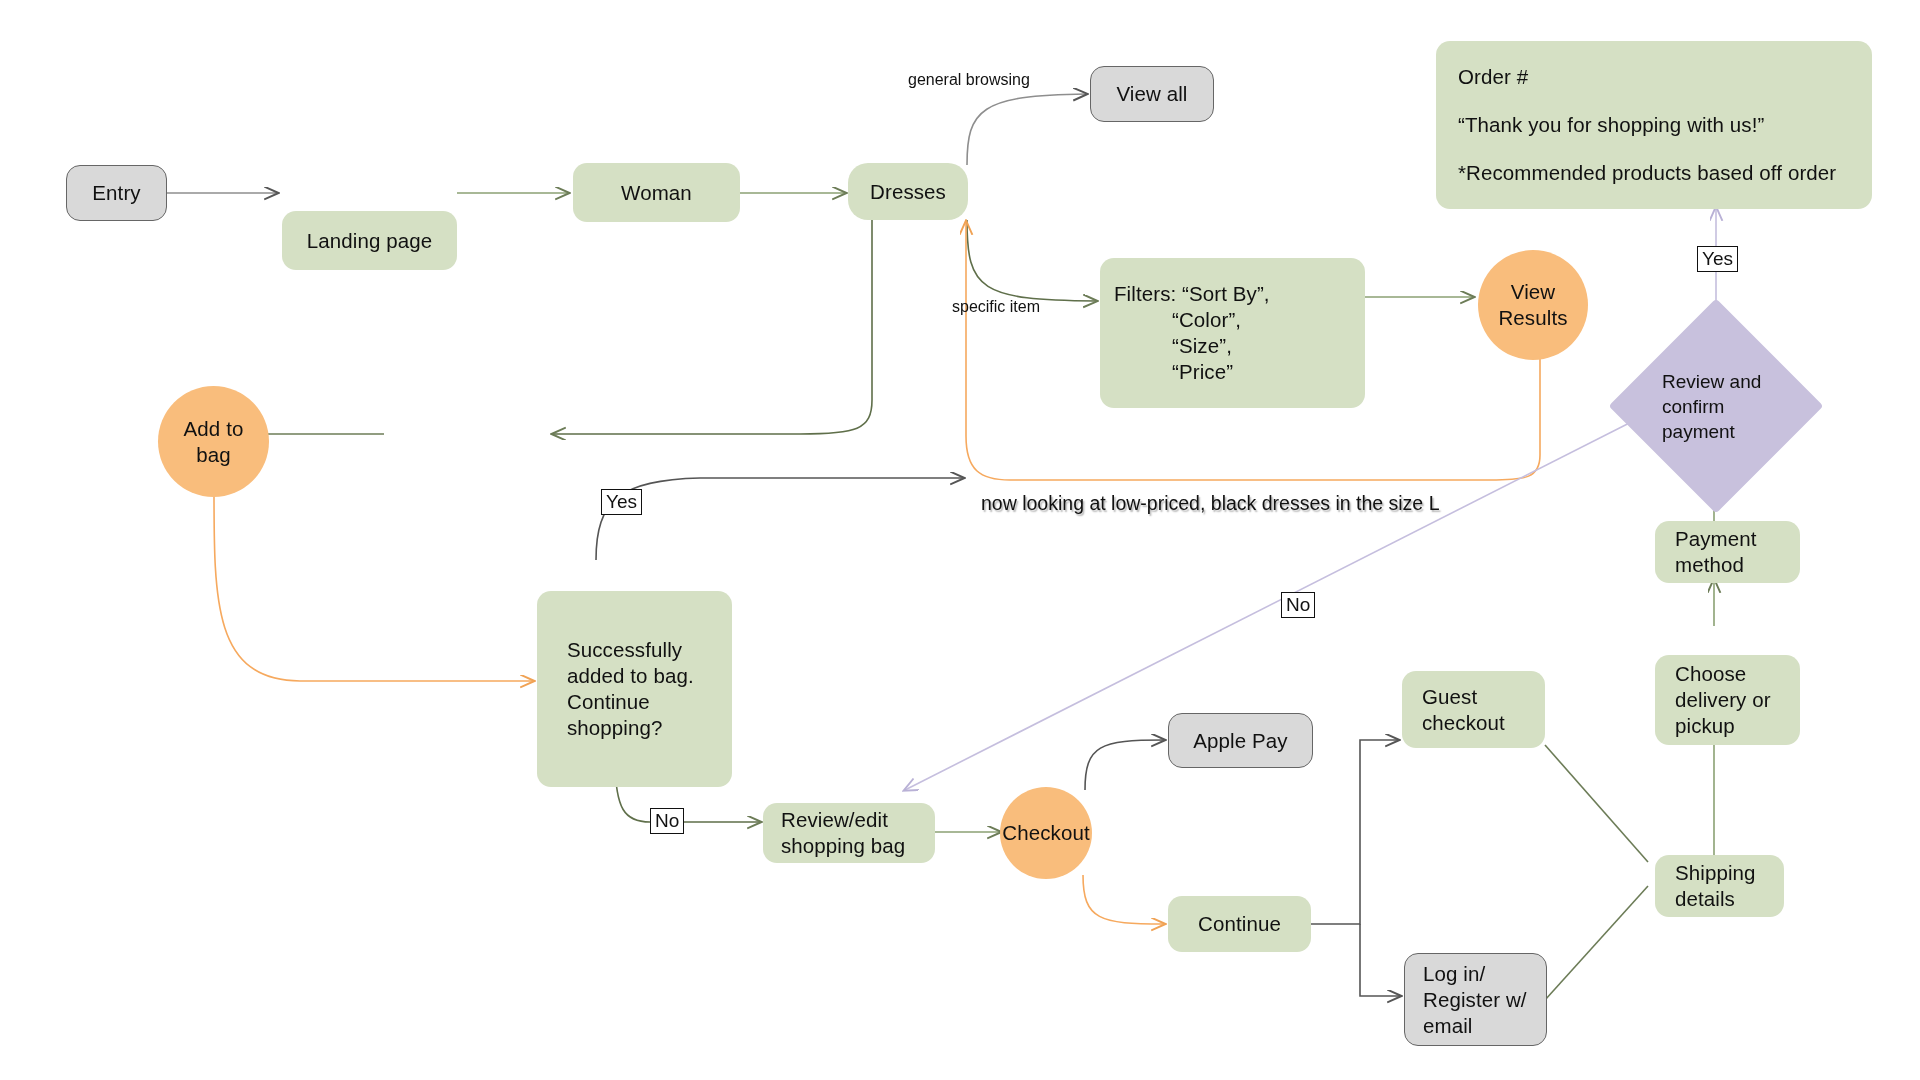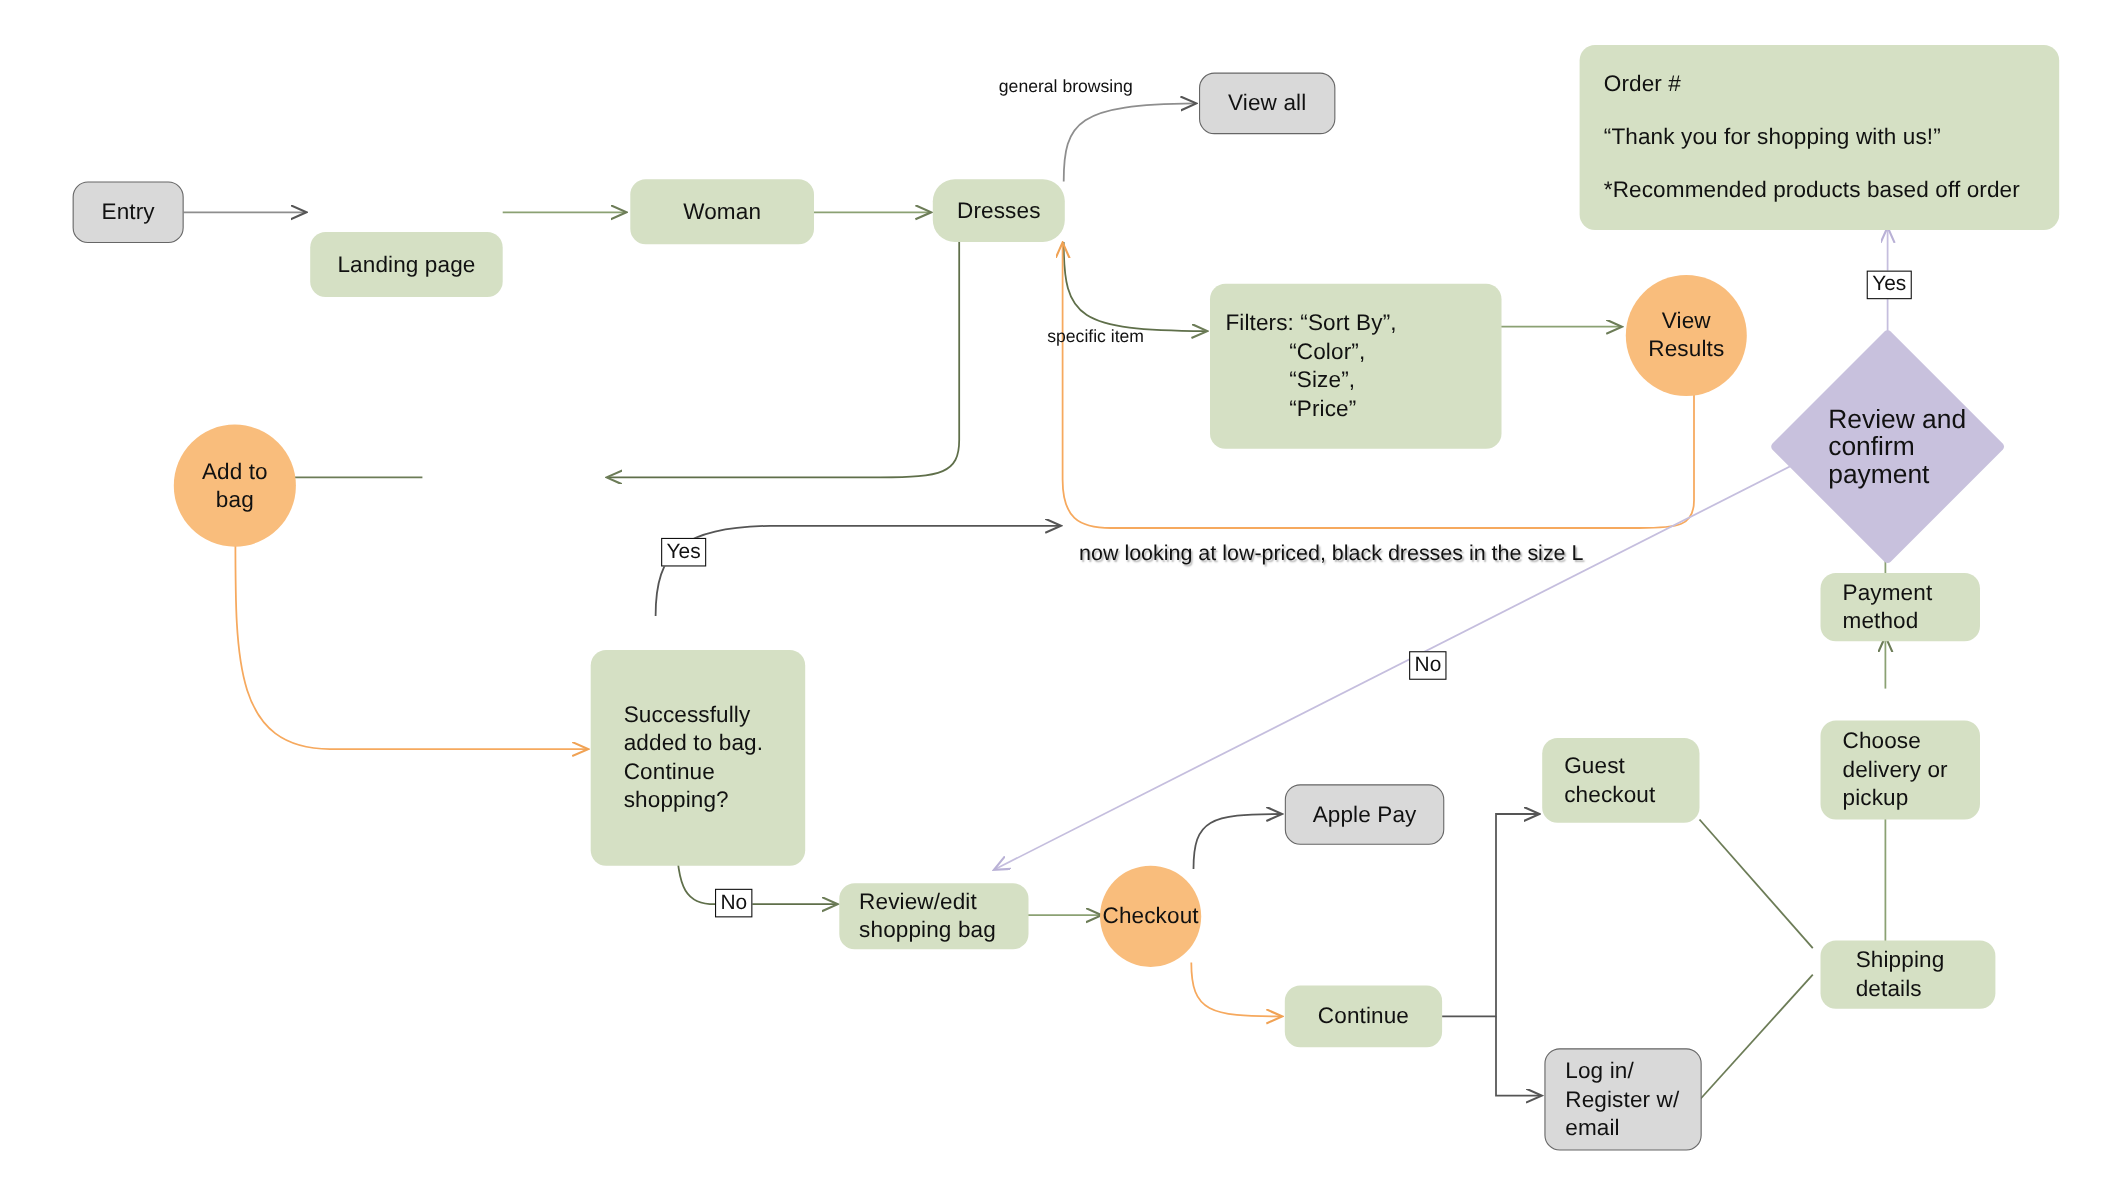--- a/index.html
+++ b/index.html
@@ -23,21 +23,21 @@
   .boxed{border:1.4px solid #111;padding:0px 4px 1px 4px;background:#fff;font-size:19px;line-height:23px;}
 
   .plain-label{position:absolute;font-size:16px;line-height:25px;color:#111;white-space:nowrap;}
   .shadowtxt{text-shadow:1.5px 1.5px 1.6px rgba(0,0,0,.30);font-size:19.5px;}
 
   .diamond-wrap{position:absolute;}
   .diamond-shape{position:absolute;left:0;top:0;width:100%;height:100%;
                  background:#c8c1dd;transform:rotate(45deg);border-radius:4px;}
   .diamond-text{position:absolute;left:0;top:0;width:100%;height:100%;
                 display:flex;align-items:center;justify-content:flex-start;
-                padding-left:22px;box-sizing:border-box;font-size:24px;line-height:25px;color:#111;}
+                padding-left:22px;box-sizing:border-box;font-size:19px;line-height:25px;color:#111;}
 </style>
 </head>
 <body>
 
 <div id="canvas">
 
   <svg id="wires" viewBox="0 0 1920 1080">
     <defs>
       <marker id="ahG" markerWidth="10" markerHeight="10" refX="8" refY="4" orient="auto">
         <path d="M0,0 L9,4 L0,8" fill="none" stroke="#6c7c57" stroke-width="1.2"></path>
@@ -166,21 +166,21 @@
   </div>
 
   <div class="node rrect green left f20" style="left:1655px;top:627px;width:145px;height:90px;padding:0 20px;margin-top:28px;">
     <div>
       <div>Choose</div>
       <div>delivery or</div>
       <div>pickup</div>
     </div>
   </div>
 
-  <div class="node rrect green left f20" style="left:1655px;top:855px;width:159px;height:62px;padding:0 32px;">
+  <div class="node rrect green left f20" style="left:1655px;top:855px;width:129px;height:62px;padding:0 20px;">
     <div>
       <div>Shipping</div>
       <div>details</div>
     </div>
   </div>
 
   <div class="node rrect green left f20" style="left:1402px;top:671px;width:143px;height:77px;padding:0 20px;">
     <div>
       <div>Guest</div>
       <div>checkout</div>

